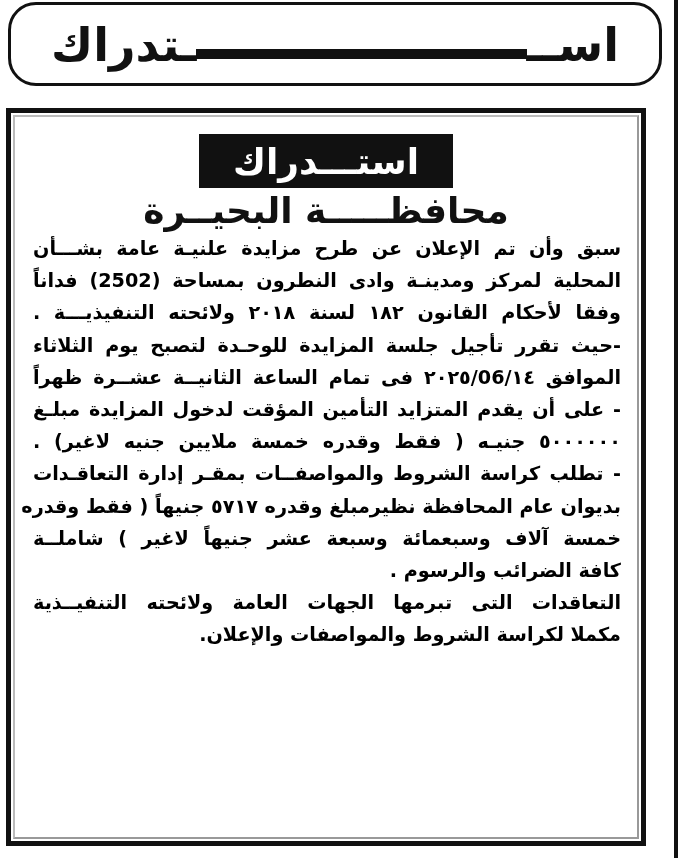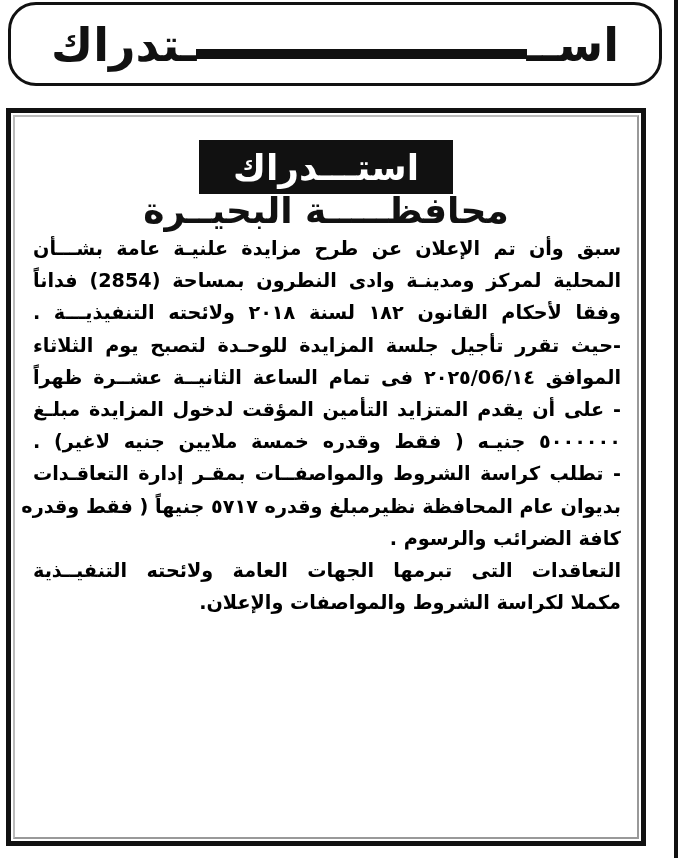--- a/index.html
+++ b/index.html
@@ -73,21 +73,21 @@
       top: 2px;
       right: 2px;
       bottom: 2px;
       border: 2px solid #bbbbbb;
       border-right-color: #999999;
       border-bottom-color: #999999;
     }
     .notice-badge {
       position: absolute;
       left: 188px;
-      top: 27px;
+      top: 21px;
       width: 254px;
       height: 54px;
       background: #111111;
       color: #ffffff;
       display: flex;
       align-items: center;
       justify-content: center;
       direction: rtl;
       font-weight: bold;
       font-size: 36px;
@@ -142,25 +142,26 @@
 
 <div class="notice-box">
   <div class="notice-inner"></div>
 
   <div class="notice-badge">استـــدراك</div>
 
   <div class="notice-subtitle">محافظـــــة البحيــرة</div>
 
   <div class="notice-body">
     <div class="line">سبق وأن تم الإعلان عن طرح مزايدة علنيـة عامة بشـــأن</div>
-    <div class="line">المحلية لمركز ومدينـة وادى النطرون بمساحة (2854) فداناً</div>
+    <div class="line">المحلية لمركز ومدينـة وادى النطرون بمساحة (2502) فداناً</div>
     <div class="line">وفقا لأحكام القانون ١٨٢ لسنة ٢٠١٨ ولائحته التنفيذيـــة .</div>
     <div class="line">-حيث تقرر تأجيل جلسة المزايدة للوحـدة لتصبح يوم الثلاثاء</div>
     <div class="line">الموافق ٢٠٢٥/06/١٤ فى تمام الساعة الثانيــة عشــرة ظهراً</div>
     <div class="line">- على أن يقدم المتزايد التأمين المؤقت لدخول المزايدة مبلـغ</div>
     <div class="line">٥٠٠٠٠٠٠ جنيـه ( فقط وقدره خمسة ملايين جنيه لاغير) .</div>
     <div class="line">- تطلب كراسة الشروط والمواصفــات بمقـر إدارة التعاقـدات</div>
     <div class="line">بديوان عام المحافظة نظيرمبلغ وقدره ٥٧١٧ جنيهاً ( فقط وقدره</div>
+    <div class="line">خمسة آلاف وسبعمائة وسبعة عشر جنيهاً لاغير ) شاملــة</div>
     <div class="line short">كافة الضرائب والرسوم .</div>
     <div class="line">التعاقدات التى تبرمها الجهات العامة ولائحته التنفيــذية</div>
     <div class="line short">مكملا لكراسة الشروط والمواصفات والإعلان.</div>
   </div>
 </div>
 
 </body></html>

